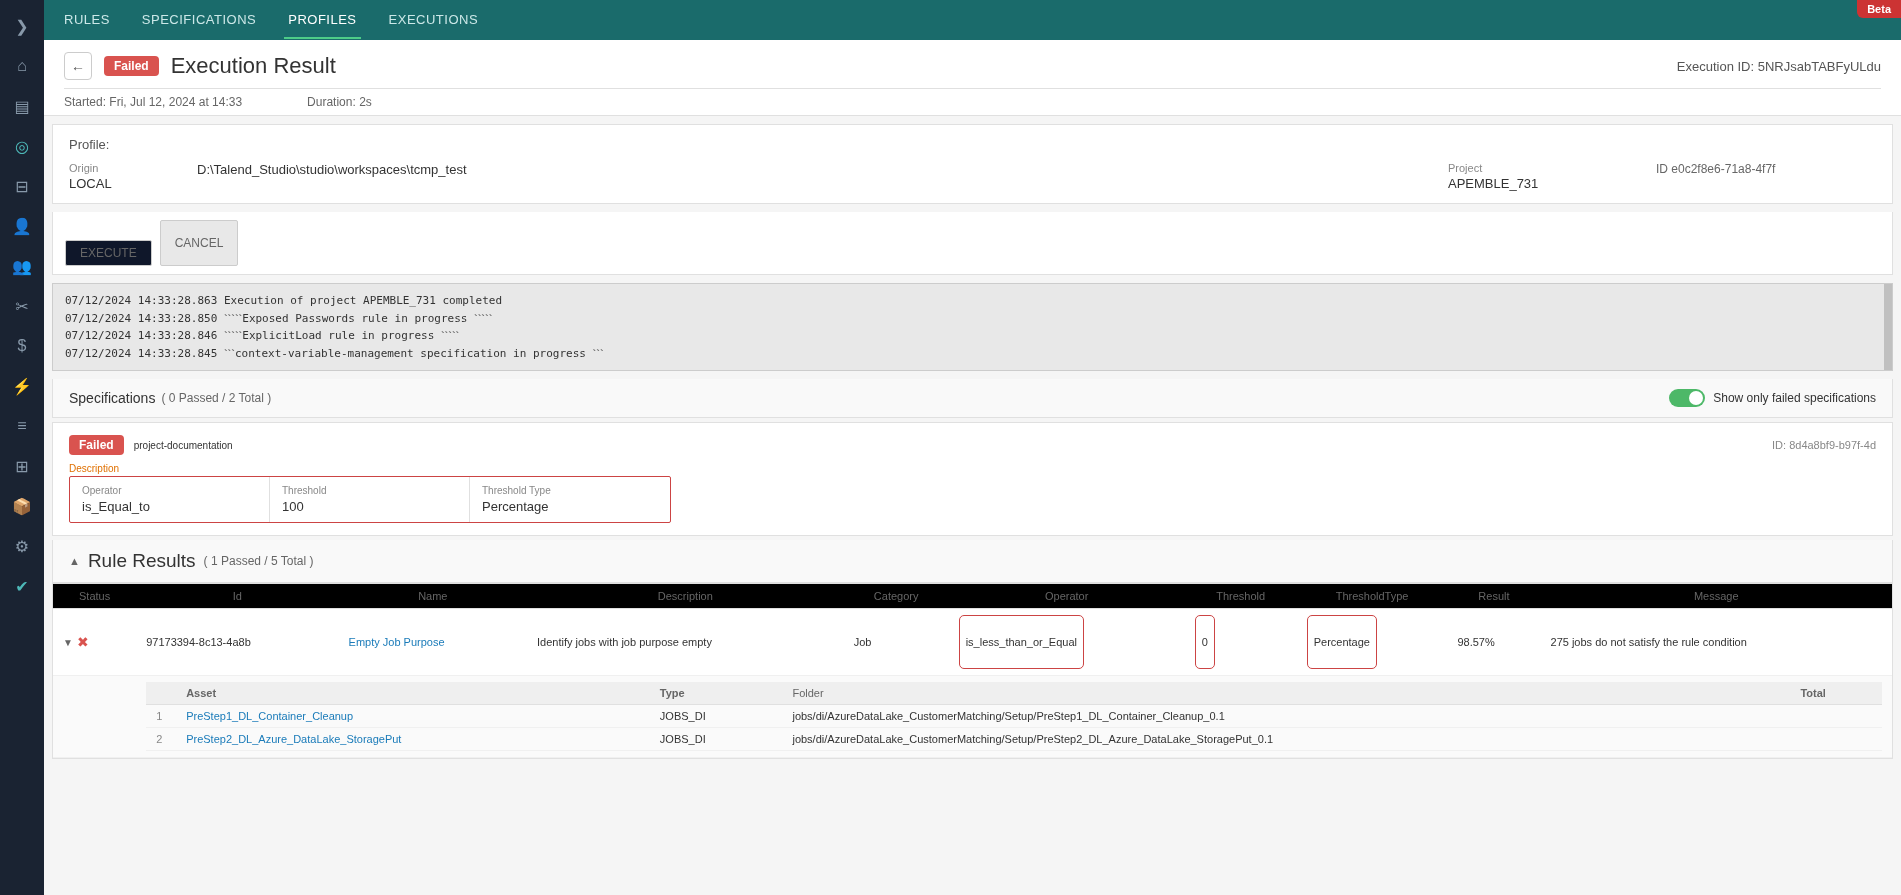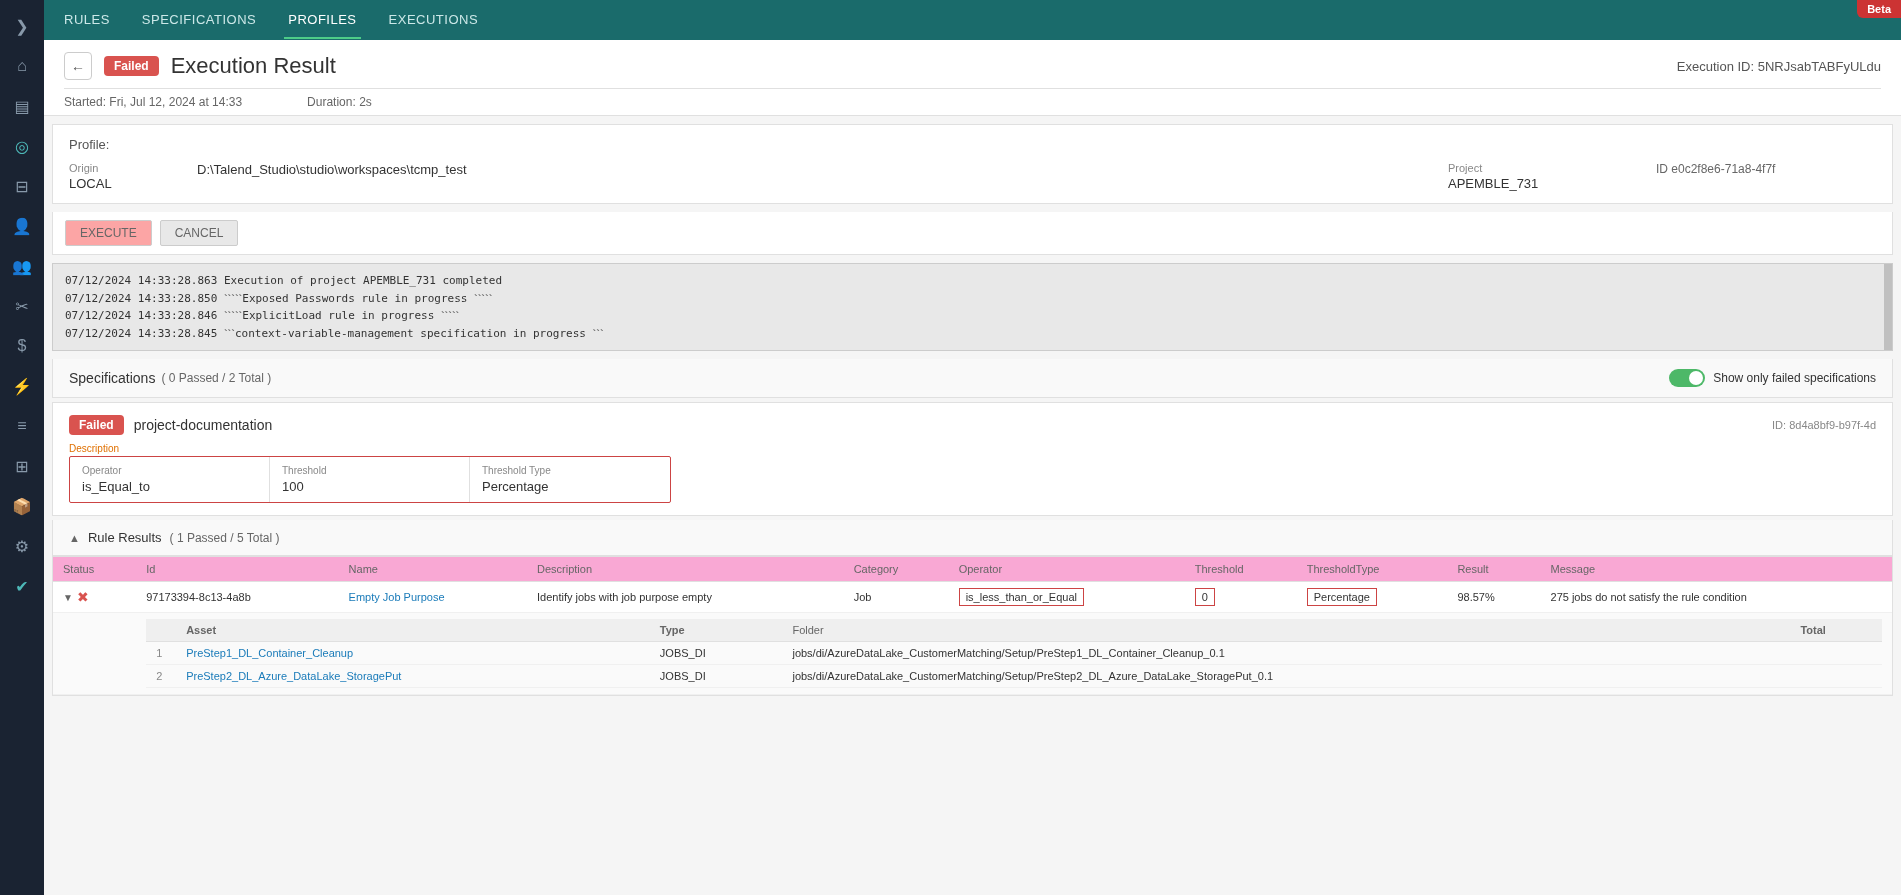--- a/index.html
+++ b/index.html
@@ -18,36 +18,36 @@
     .topnav-item { color: #cce8e8; font-size: 13px; font-weight: 500; padding: 10px 4px; cursor: pointer; border-bottom: 2px solid transparent; text-transform: uppercase; letter-spacing: 0.5px; }
     .topnav-item.active { color: #fff; border-bottom: 2px solid #4dcc88; }
     .beta-badge { position: absolute; right: 0; top: 0; background: #cc3333; color: #fff; font-size: 11px; font-weight: bold; padding: 3px 10px; border-radius: 0 0 0 6px; }
 
     
     .content { flex: 1; overflow-y: auto; padding: 0; background: #f5f5f5; }
     .back-btn { width: 28px; height: 28px; border: 1px solid #ccc; background: #fff; border-radius: 4px; cursor: pointer; display: flex; align-items: center; justify-content: center; color: #555; font-size: 14px; }
     .failed-badge { background: #d9534f; color: #fff; font-size: 12px; font-weight: bold; padding: 3px 10px; border-radius: 4px; }
     .page-title { font-size: 22px; font-weight: 300; color: #333; }
     .execution-id { margin-left: auto; font-size: 13px; color: #555; }
-    .btn-execute { background: #fca5a5; color: #666; border: 1px solid #ccc; padding: 5px 14px; cursor: pointer; font-size: 12px; border-radius: 2px; }
+    .btn-execute { background: #0f172a; color: #666; border: 1px solid #ccc; padding: 5px 14px; cursor: pointer; font-size: 12px; border-radius: 2px; margin-top: 20px; }
     .btn-cancel { background: #e8e8e8; color: #666; border: 1px solid #ccc; padding: 5px 14px; cursor: pointer; font-size: 12px; border-radius: 2px; }
 
     
     .log-section { background: #e8e8e8; margin: 8px; padding: 8px 12px; border: 1px solid #ccc; font-size: 11px; font-family: monospace; color: #333; line-height: 1.6; max-height: 120px; overflow-y: auto; position: relative; }
     .toggle-switch { width: 36px; height: 18px; background: #4db868; border-radius: 9px; position: relative; cursor: pointer; }
     .toggle-knob { width: 14px; height: 14px; background: #fff; border-radius: 50%; position: absolute; top: 2px; right: 2px; }
 
     
     .table-container { margin: 0 8px; background: #fff; border: 1px solid #e0e0e0; }
     table { width: 100%; border-collapse: collapse; font-size: 11px; }
-    th { background: #f9a8d4; color: #666; font-weight: 500; padding: 6px 10px; text-align: left; border-bottom: 1px solid #e0e0e0; white-space: nowrap; }
+    th { background: #000000; color: #666; font-weight: 500; padding: 6px 10px; text-align: center; border-bottom: 1px solid #e0e0e0; white-space: nowrap; }
     td { padding: 6px 10px; border-bottom: 1px solid #f0f0f0; vertical-align: middle; }
     .row-fail-icon { color: #d9534f; font-size: 14px; }
     .link-text { color: #1a7bb9; cursor: pointer; text-decoration: none; }
-    .operator-highlight { border: 1px solid #cc4444; border-radius: 0; padding: 2px 6px; display: inline-block; }
+    .operator-highlight { border: 1px solid #cc4444; border-radius: 5px; padding: 20px 6px; display: inline-block; }
 
     
     .sub-table { background: #fafafa; }
     .sub-table th { background: #efefef; font-weight: 600; font-size: 11px; }
   </style>
 </head>
 <body>
 
 <div class="sidebar">
   <div class="sidebar-icon">❯</div>
@@ -134,21 +134,21 @@
         <div class="toggle-switch">
           <div class="toggle-knob"></div>
         </div>
         <span style="font-size:12px;">Show only failed specifications</span>
       </div>
     </div>
 
     <div style="background:#fff; margin:4px 8px; border:1px solid #e0e0e0; padding:12px 16px;">
       <div style="display:flex; align-items:center; gap:10px; margin-bottom:8px;">
         <span class="failed-badge">Failed</span>
-        <span style="font-size:14px; font-weight:500;">project-documentation</span>
+        <span style="font-size:10px; font-weight:500;">project-documentation</span>
         <span style="margin-left:auto; font-size:11px; color:#888;">ID: 8d4a8bf9-b97f-4d</span>
       </div>
       <div style="margin-bottom:2px;">
         <div style="font-size:10px; color:#e07000;">Description</div>
       </div>
       <div style="display:inline-grid; grid-template-columns: 200px 200px 200px; border:1px solid #cc4444; border-radius:2px; overflow:hidden;">
         <div style="padding:8px 12px; border-right:1px solid #e0e0e0;">
           <div style="font-size:10px; color:#888; margin-bottom:3px;">Operator</div>
           <div style="font-size:13px;">is_Equal_to</div>
         </div>
@@ -158,21 +158,21 @@
         </div>
         <div style="padding:8px 12px;">
           <div style="font-size:10px; color:#888; margin-bottom:3px;">Threshold Type</div>
           <div style="font-size:13px;">Percentage</div>
         </div>
       </div>
     </div>
 
     <div style="display:flex; align-items:center; padding:10px 16px; background:#f9f9f9; margin:0 8px; border:1px solid #e0e0e0; border-top:none; gap:8px;">
       <span style="cursor:pointer; color:#666; font-size:11px;">▲</span>
-      <span style="font-size:13px; font-weight:500;">Rule Results</span>
+      <span style="font-size:19px; font-weight:500;">Rule Results</span>
       <span style="font-size:12px; color:#666;">( 1 Passed / 5 Total )</span>
     </div>
 
     <div class="table-container">
       <table>
         <thead>
           <tr>
             <th>Status</th>
             <th>Id</th>
             <th>Name</th>

